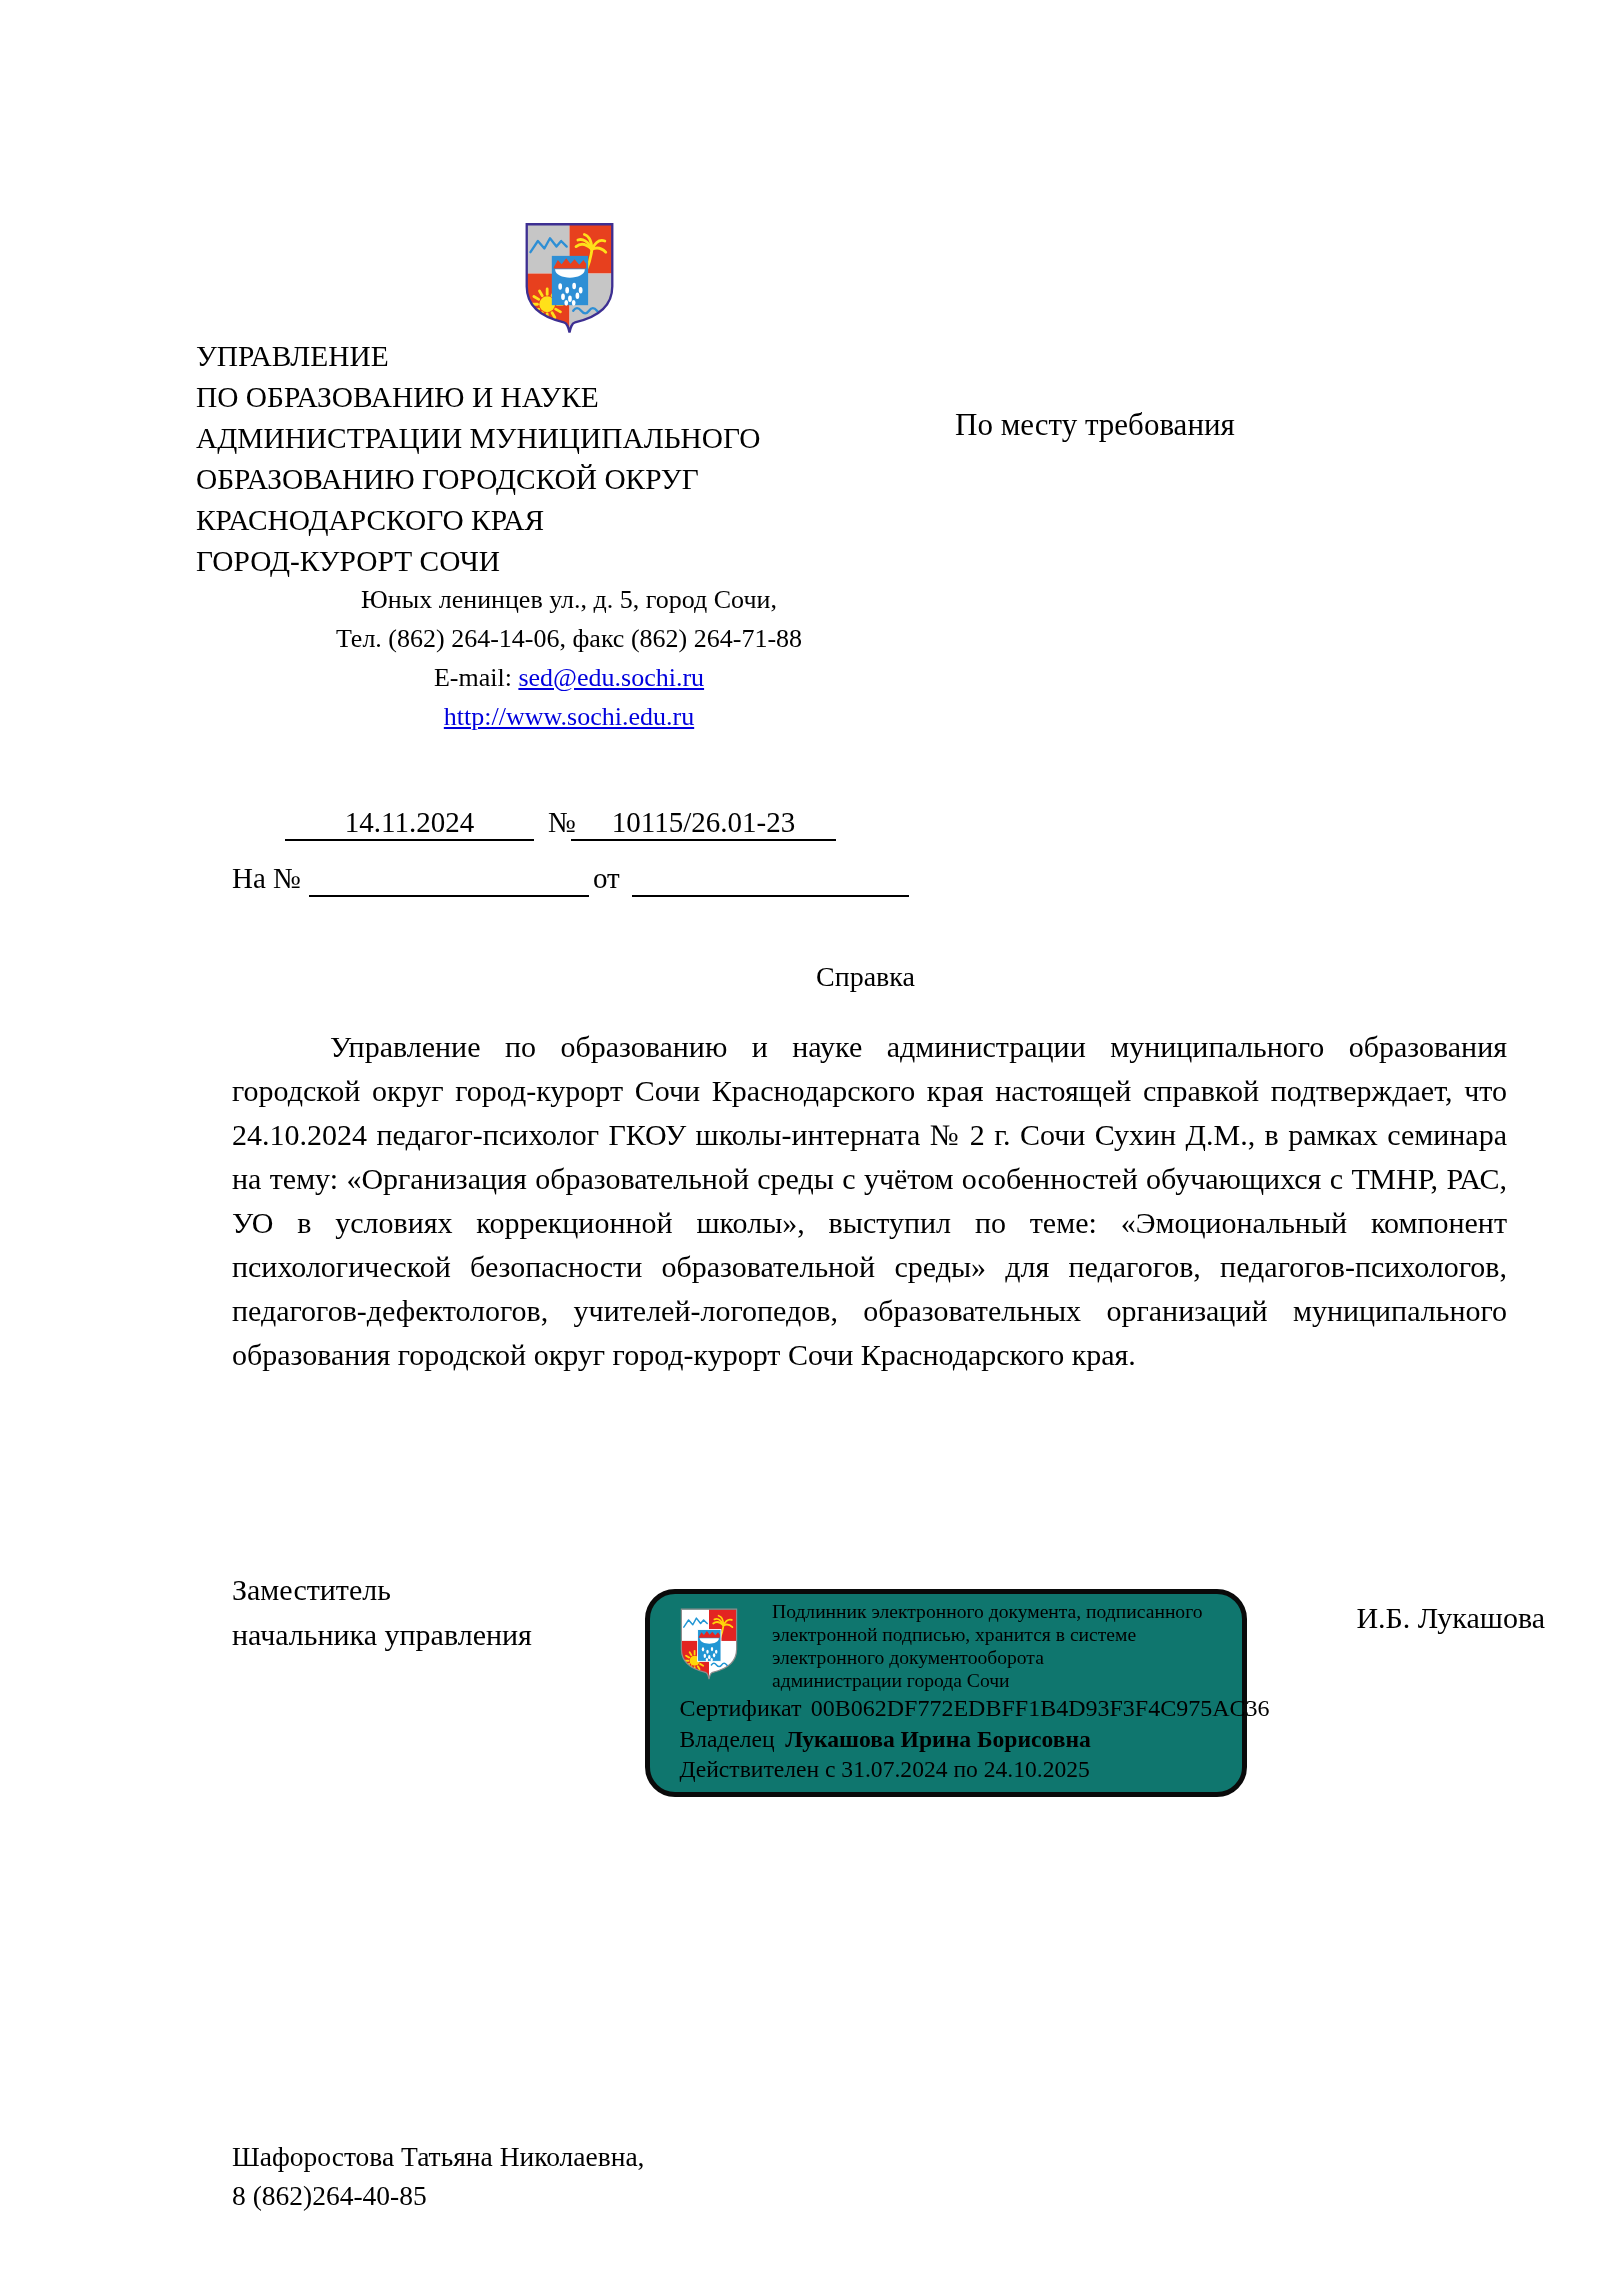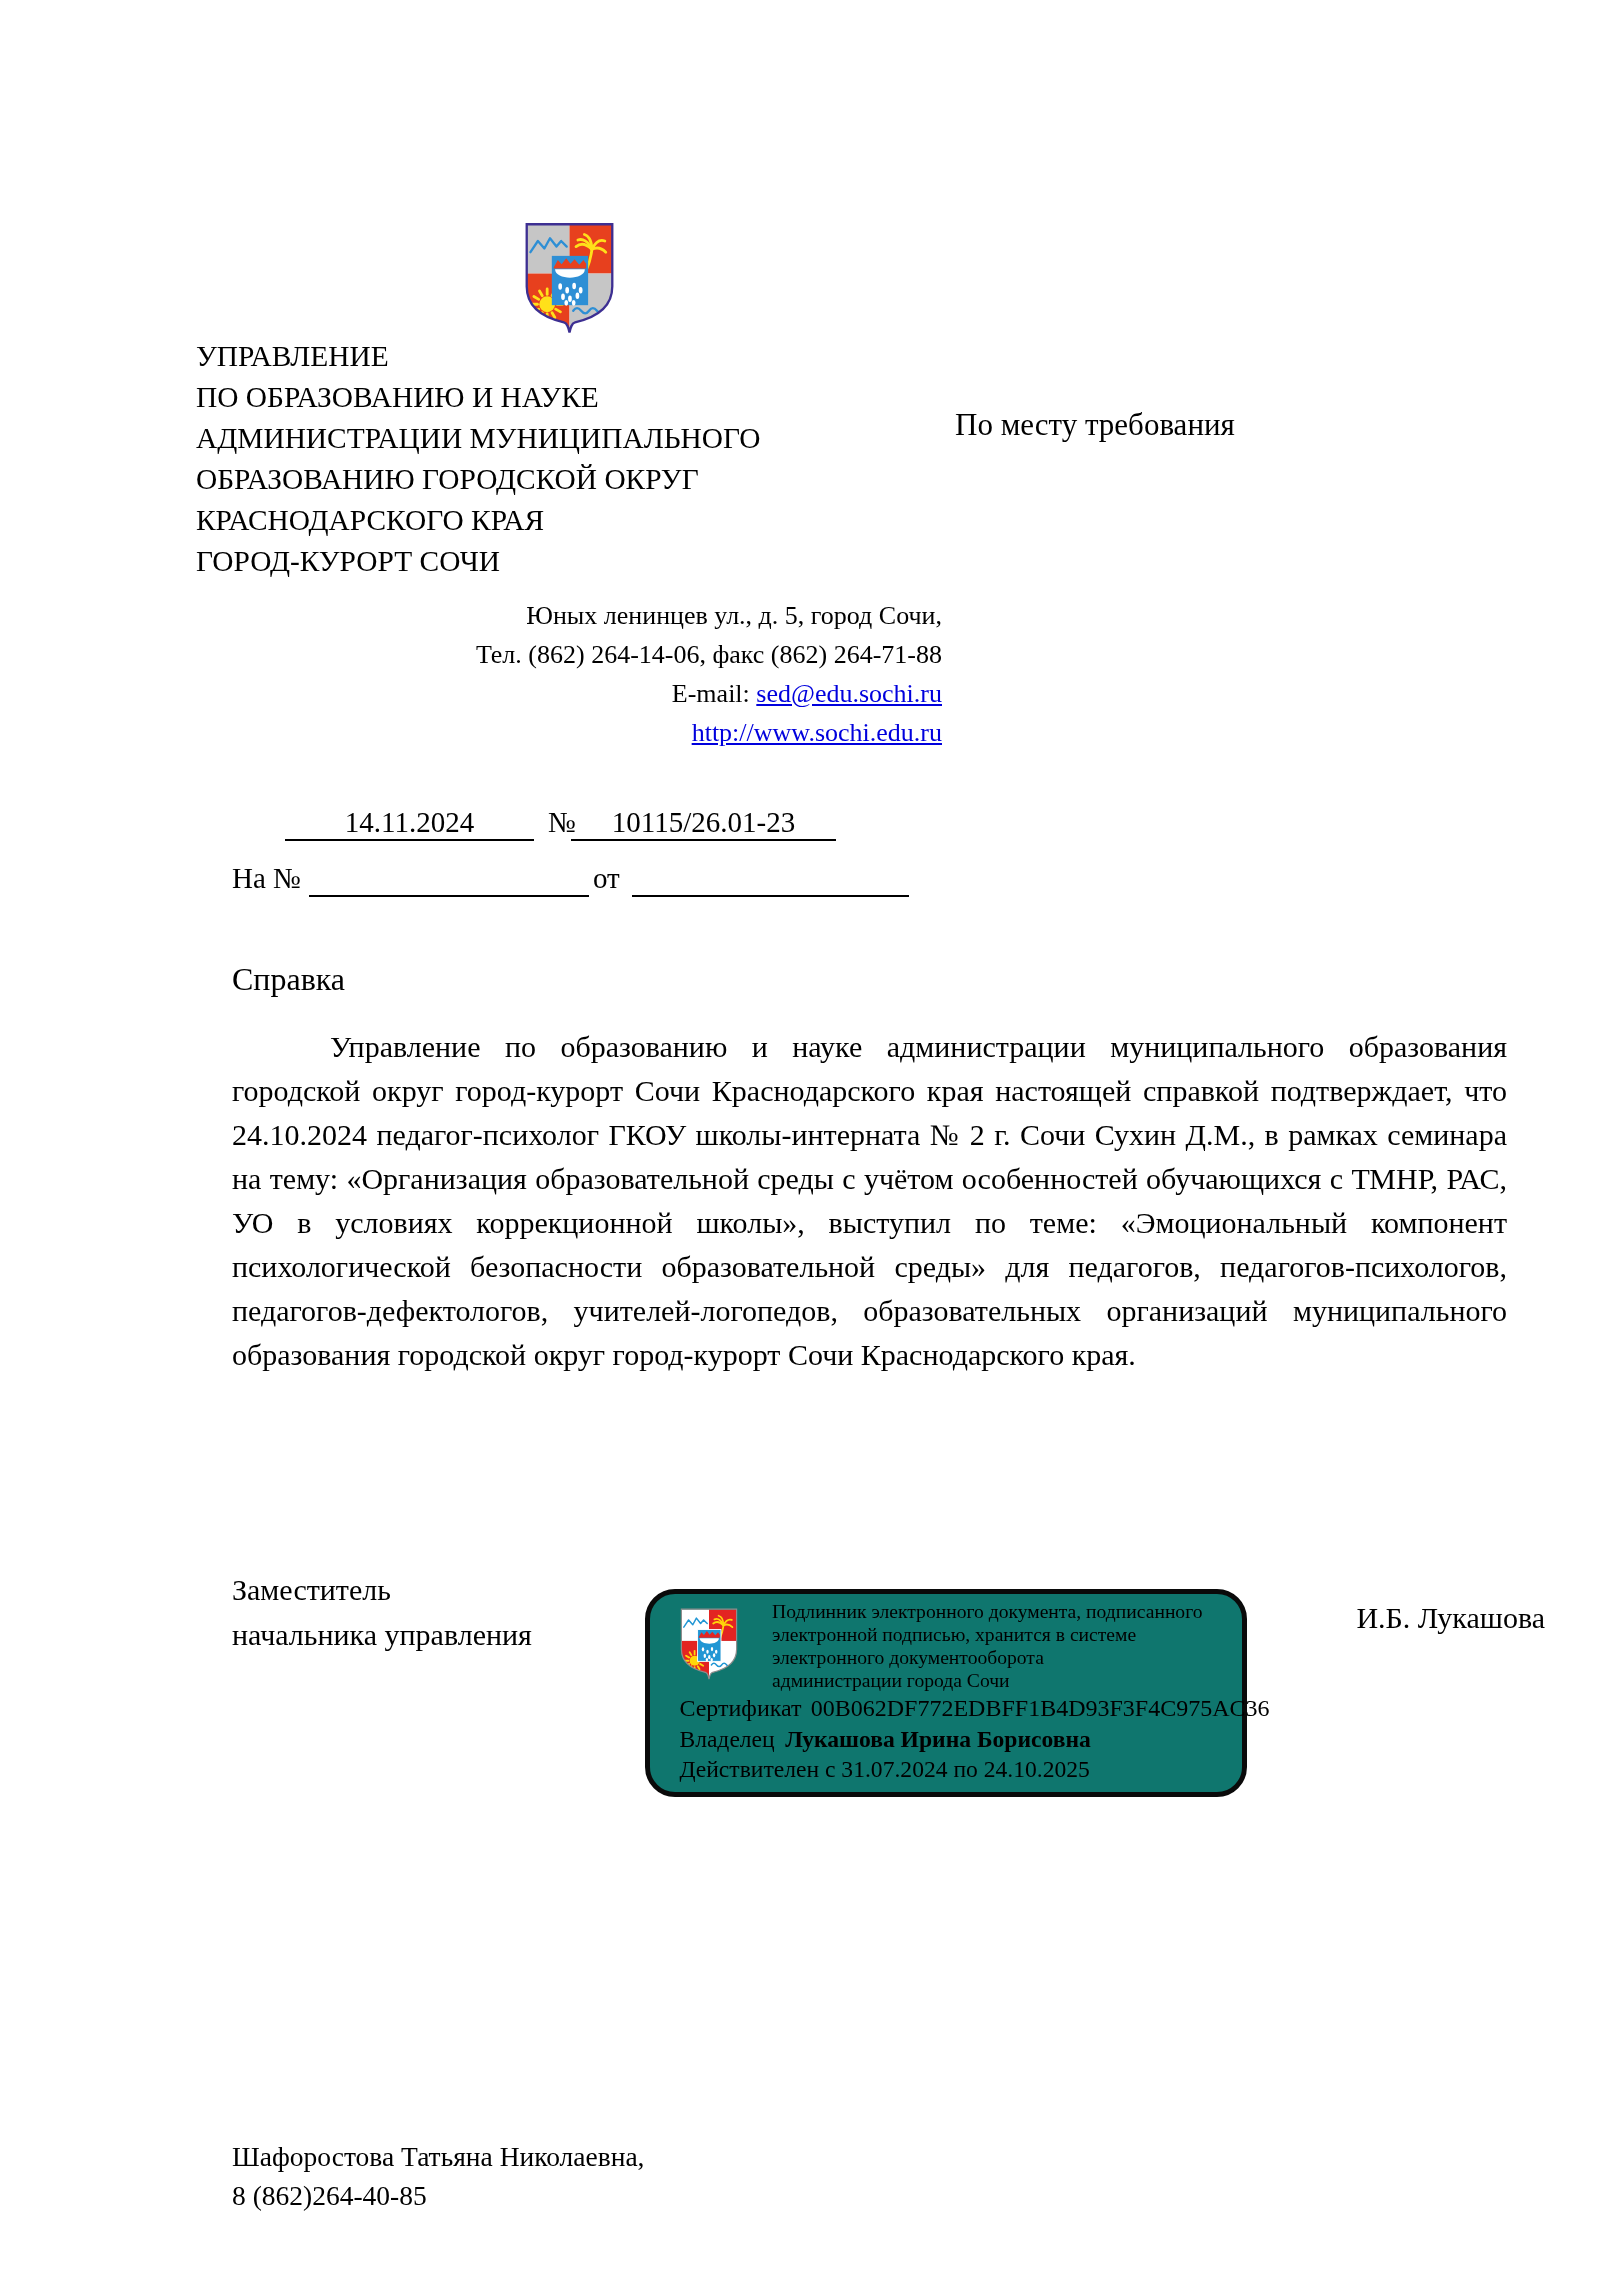--- a/index.html
+++ b/index.html
@@ -21,32 +21,32 @@
     width:1623px;height:2295px;background:#ffffff;position:relative;
     font-family:"Liberation Serif","DejaVu Serif",serif;color:var(--ink);
     overflow:hidden;
   }
   .abs{position:absolute;}
 
   
   .emblem{display:block;}
   .emblem svg{display:block;width:100%;height:100%;}
   .org-block{left:196px;top:336px;width:746px;font-size:29.4px;line-height:41px;}
-  .addr-block{left:196px;top:596px;width:746px;text-align:right;font-size:26px;line-height:39px;}
+  .addr-block{left:196px;top:580px;width:746px;text-align:center;font-size:26px;line-height:39px;}
   .org-line,.addr-line{display:block;}
   a.doc-link{color:var(--link);text-decoration:underline;cursor:pointer;}
   .recipient{left:955px;top:407px;font-size:31px;white-space:nowrap;}
 
   
   .req{font-size:29px;line-height:33px;height:35px;white-space:nowrap;}
   .ufield{display:inline-block;box-sizing:border-box;border-bottom:2px solid var(--ink);
           text-align:center;font-size:29px;line-height:33px;height:35px;}
 
   
-  .doc-title{left:232px;top:961px;width:1267px;font-size:32px;}
+  .doc-title{left:232px;top:961px;width:1267px;text-align:center;font-size:28px;}
   .body-par{left:232px;top:1025px;width:1275px;font-size:30px;line-height:44px;
             text-align:justify;text-indent:98px;}
 
   
   .sig{font-size:30px;line-height:34px;white-space:nowrap;}
   .sig-name{left:1243px;top:1601px;width:302px;text-align:right;font-size:30px;white-space:nowrap;}
 
   
   .stamp{left:645px;top:1589px;width:602px;height:208px;background:#0f766e;
          border:5.9px solid var(--stamp-border);border-radius:30px;box-sizing:border-box;}

